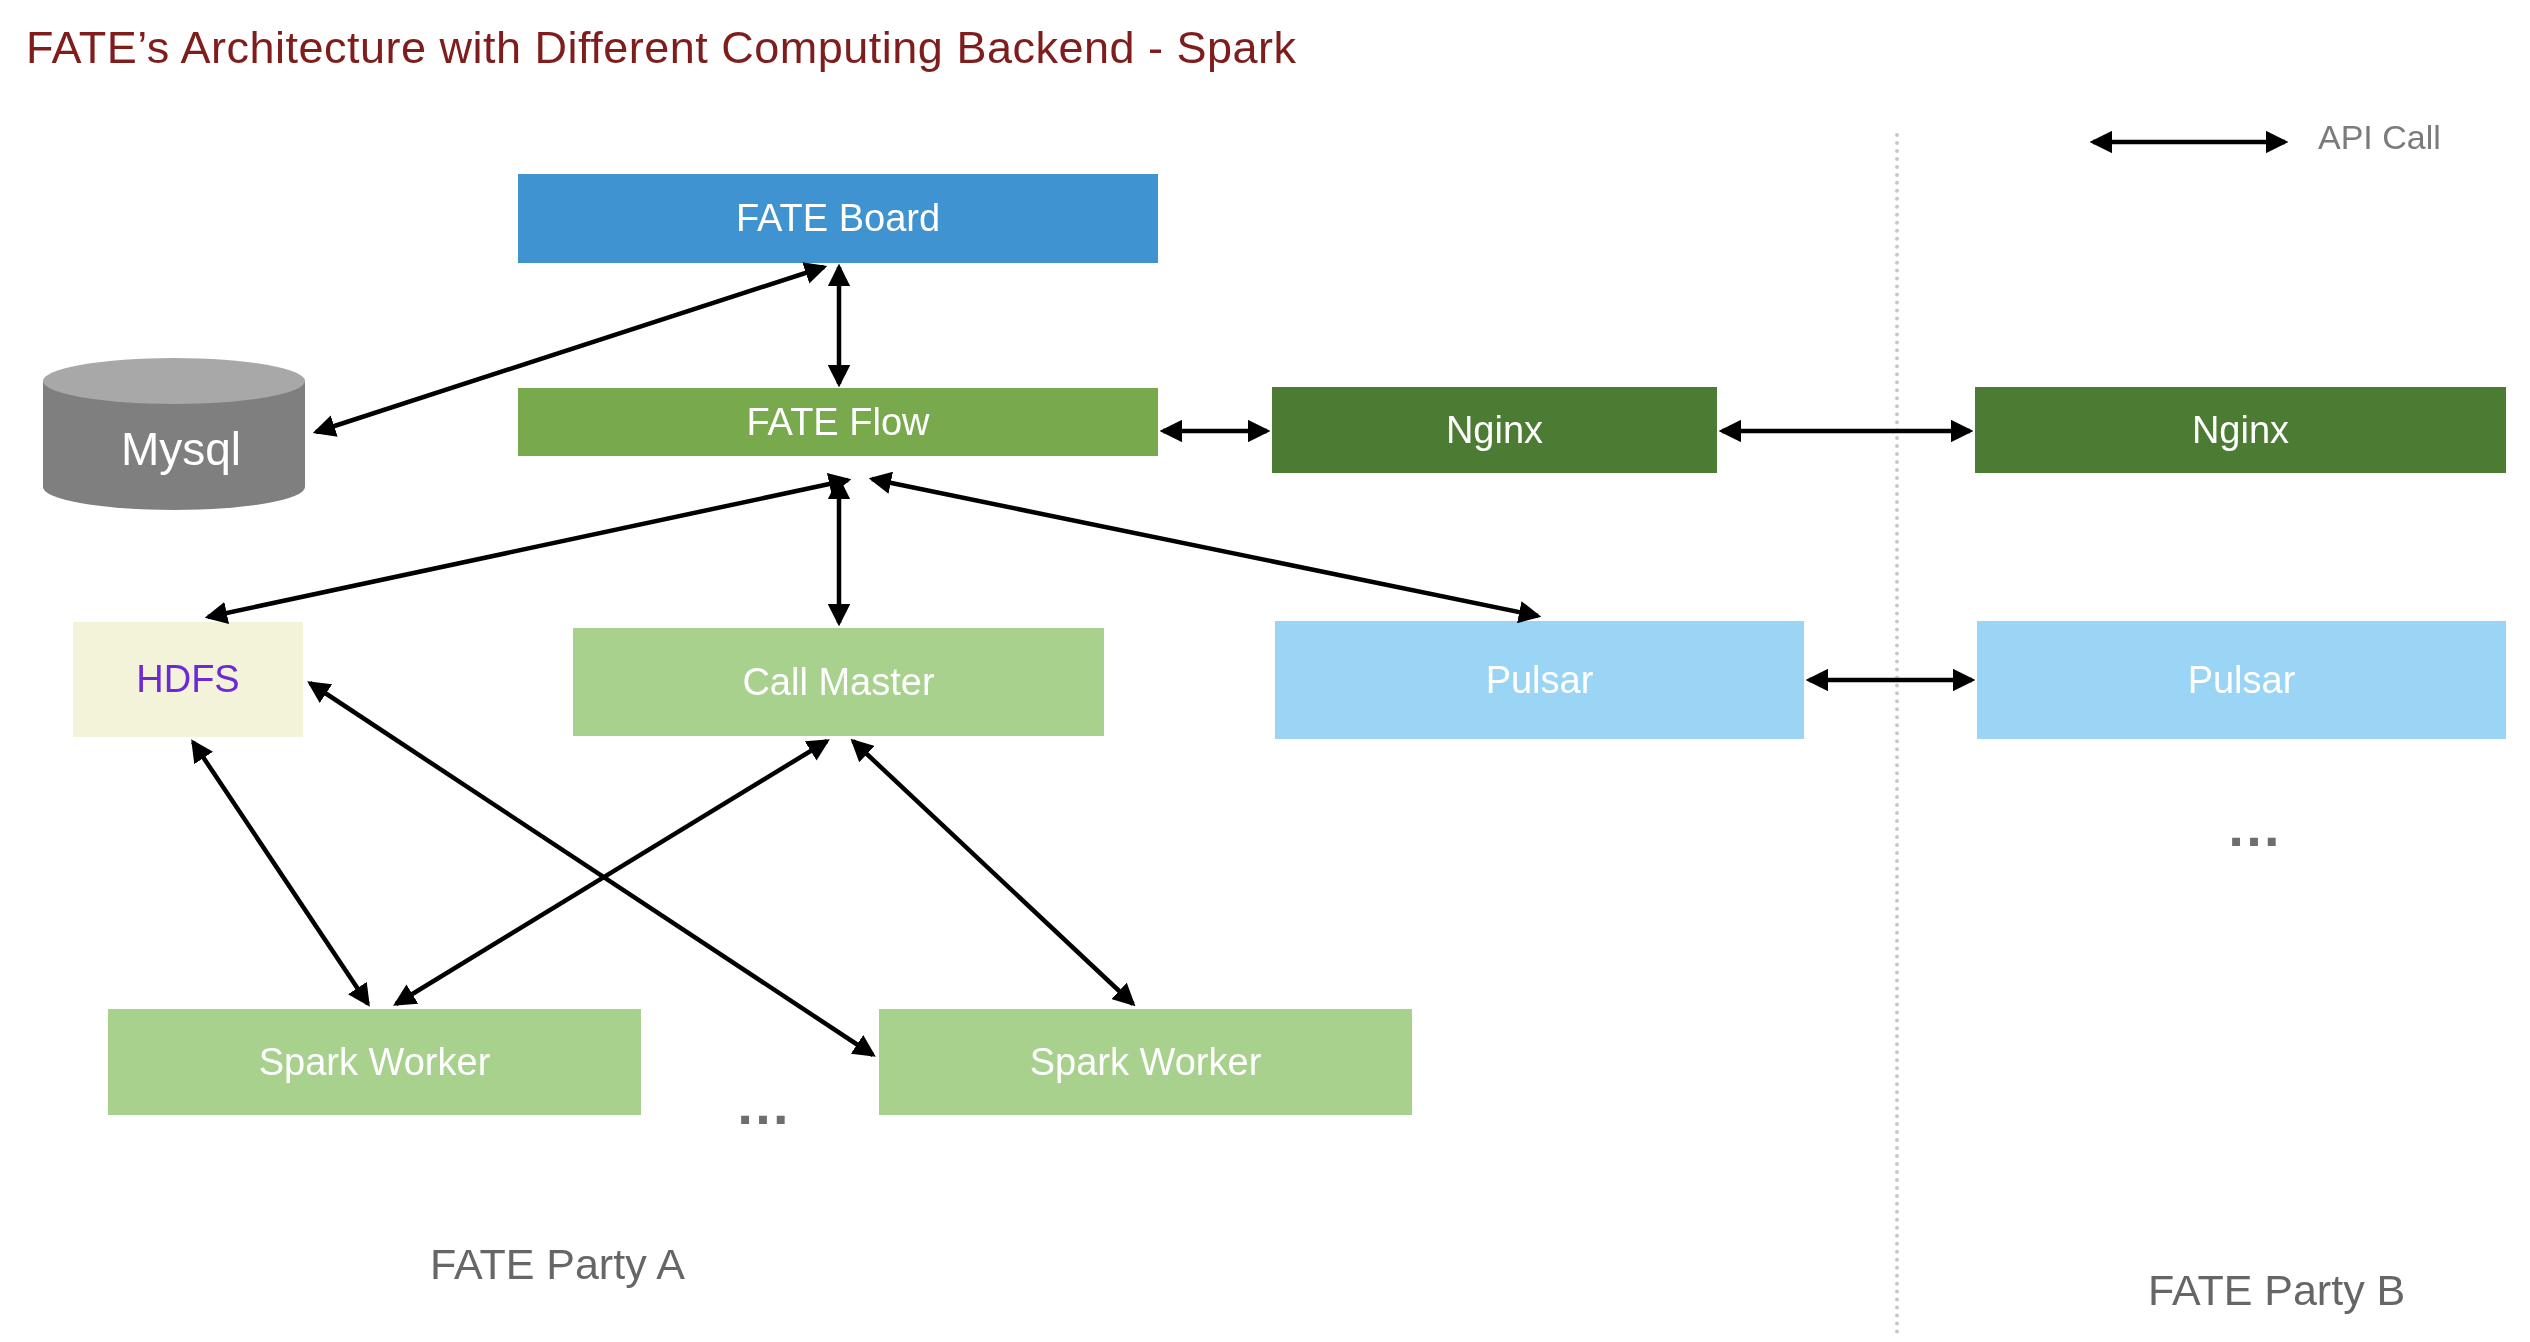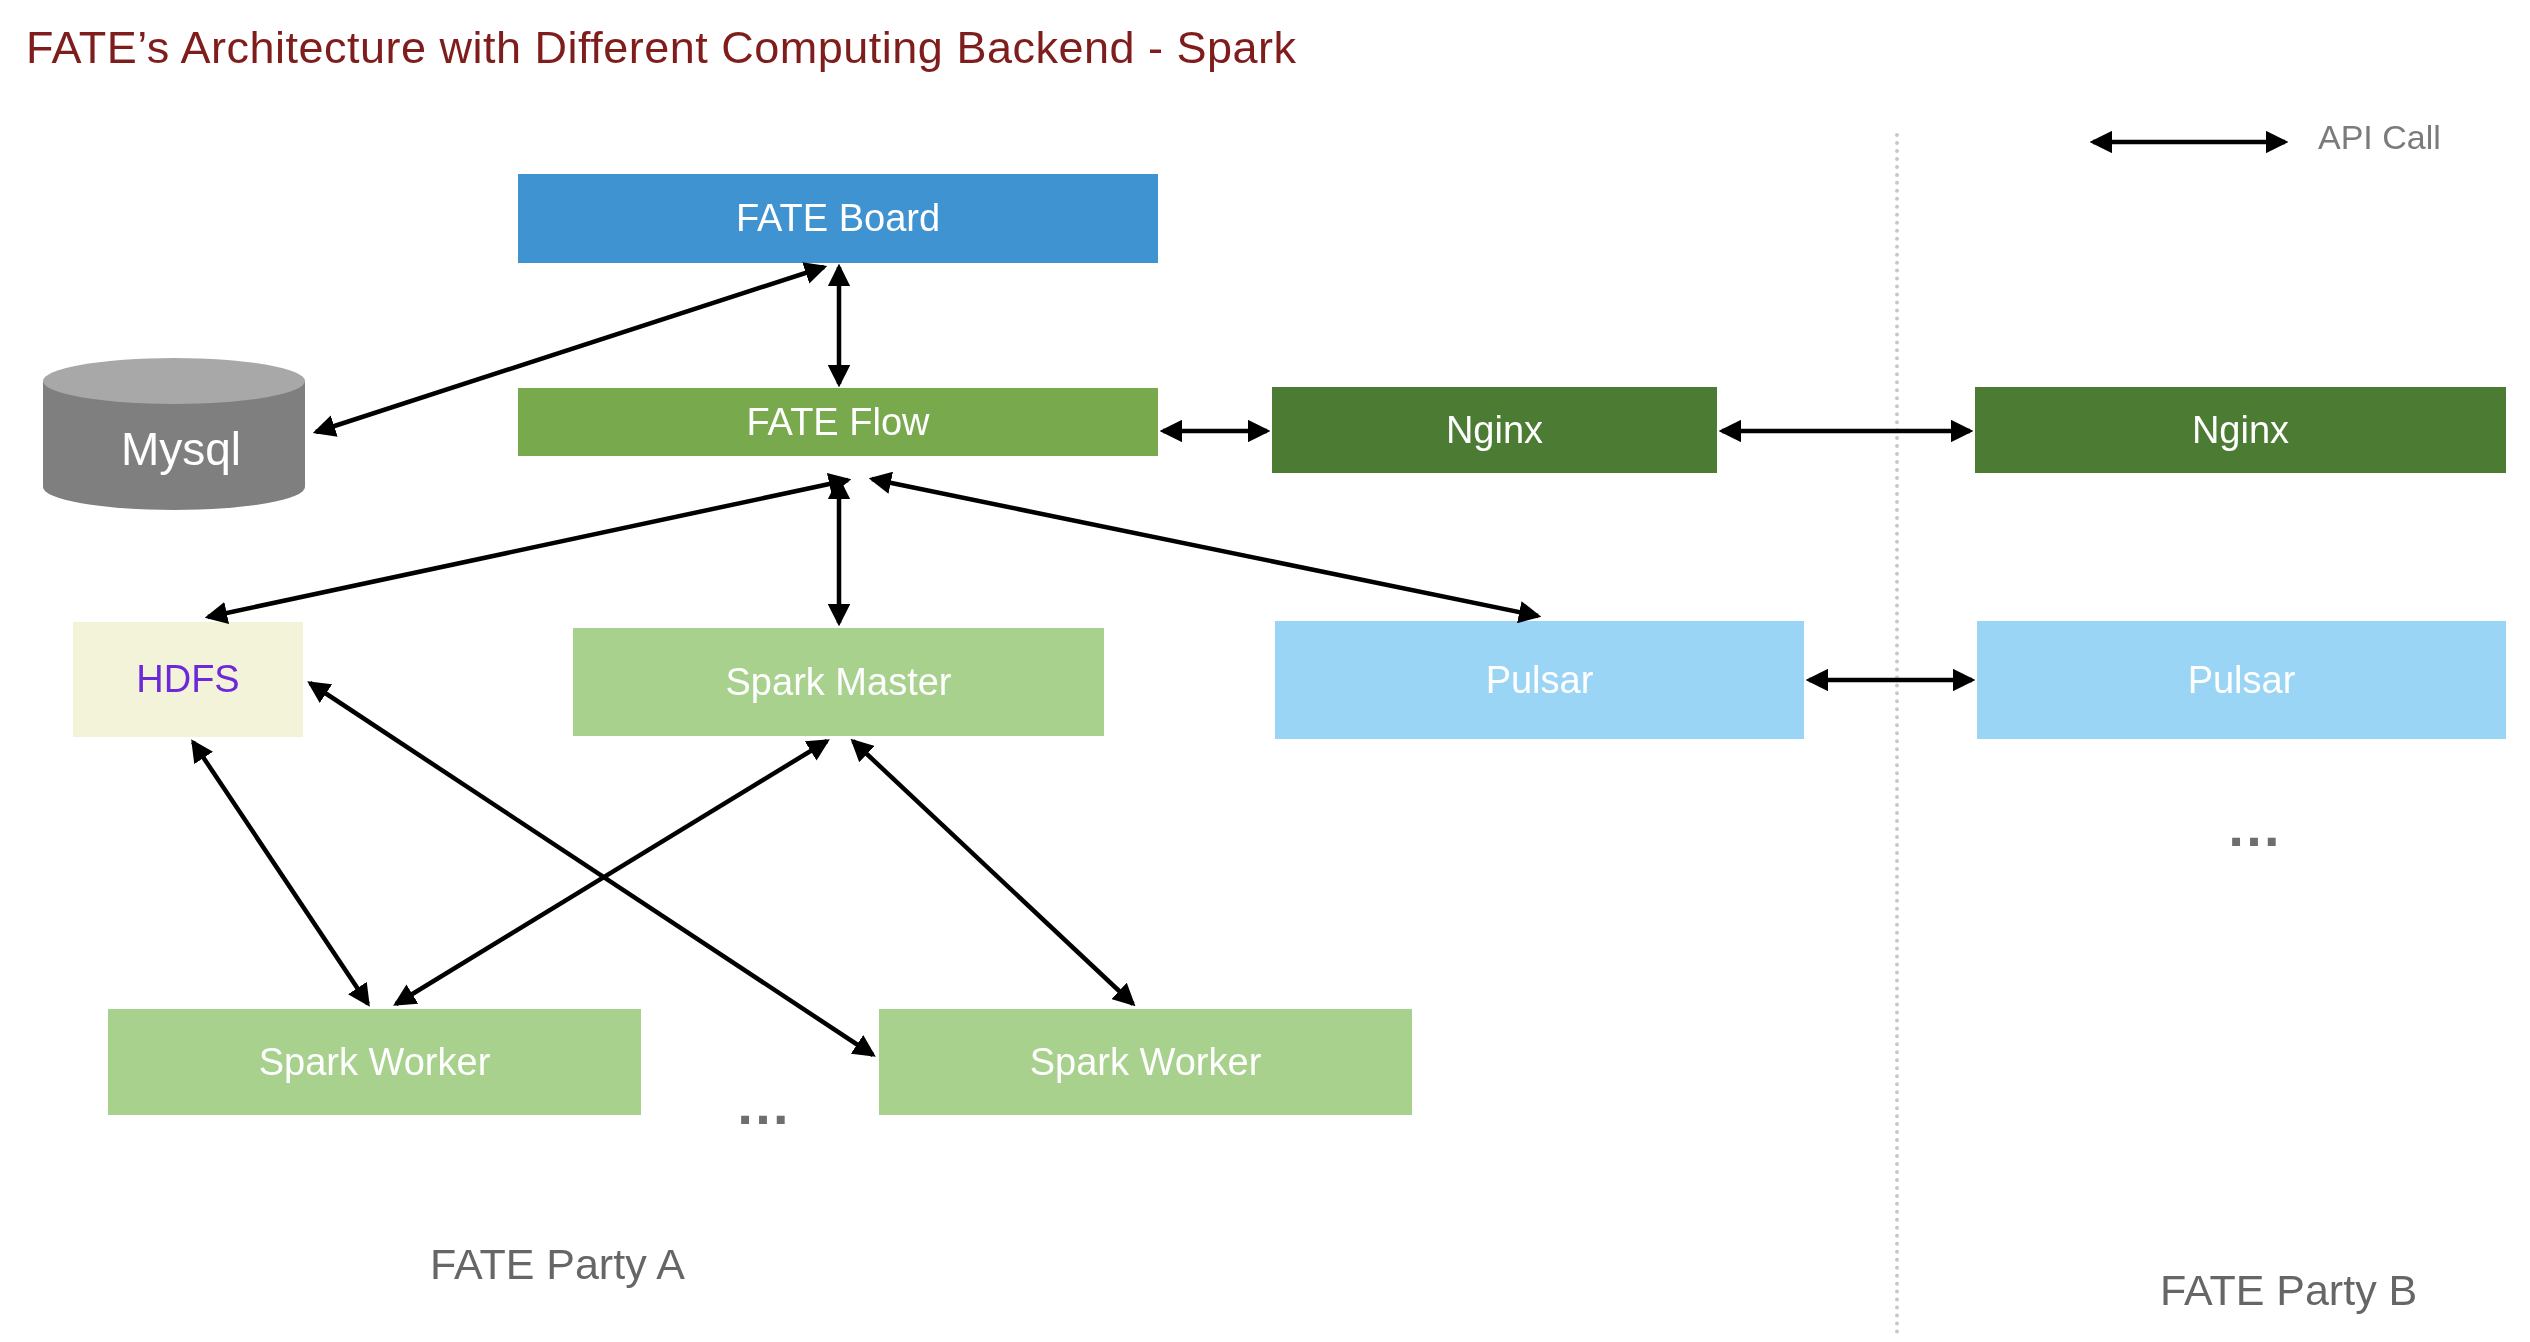--- a/index.html
+++ b/index.html
@@ -90,27 +90,27 @@
 
 <div class="cylinder" style="left:43px; top:358px; width:262px; height:152px;">
   <div class="cyl-bottom" style="background: rgb(127, 127, 127);"></div>
   <div class="cyl-body" style="background: rgb(127, 127, 127);"></div>
   <div class="cyl-top" style="background: rgb(168, 168, 168);"></div>
   <div class="cyl-label">Mysql</div>
 </div>
 
 <div class="node dark-text" style="left: 73px; top: 622px; width: 230px; height: 115px; background: rgb(243, 243, 218);">HDFS</div>
 
-<div class="node" style="left: 573px; top: 628px; width: 531px; height: 108px; background: rgb(168, 209, 142);">Spark Master</div>
+<div class="node" style="left: 573px; top: 628px; width: 531px; height: 108px; background: rgb(168, 209, 142);">Call Master</div>
 
 <div class="node" style="left: 1275px; top: 621px; width: 529px; height: 118px; background: rgb(154, 213, 245);">Pulsar</div>
 
 <div class="node" style="left: 1977px; top: 621px; width: 529px; height: 118px; background: rgb(154, 213, 245);">Pulsar</div>
 
 <div class="node" style="left: 108px; top: 1009px; width: 533px; height: 106px; background: rgb(168, 209, 142);">Spark Worker</div>
 
 <div class="node" style="left: 879px; top: 1009px; width: 533px; height: 106px; background: rgb(168, 209, 142);">Spark Worker</div>
 
 <div class="ellipsis" style="left:735px; top:1072px;">…</div>
 <div class="ellipsis" style="left:2226px; top:794px;">…</div>
 
 <div class="party-label" style="left:430px; top:1240px;">FATE Party A</div>
-<div class="party-label" style="left:2148px; top:1266px;margin-left:12px;">FATE Party B</div>
+<div class="party-label" style="left:2148px; top:1266px;">FATE Party B</div>
 
 </body></html>

